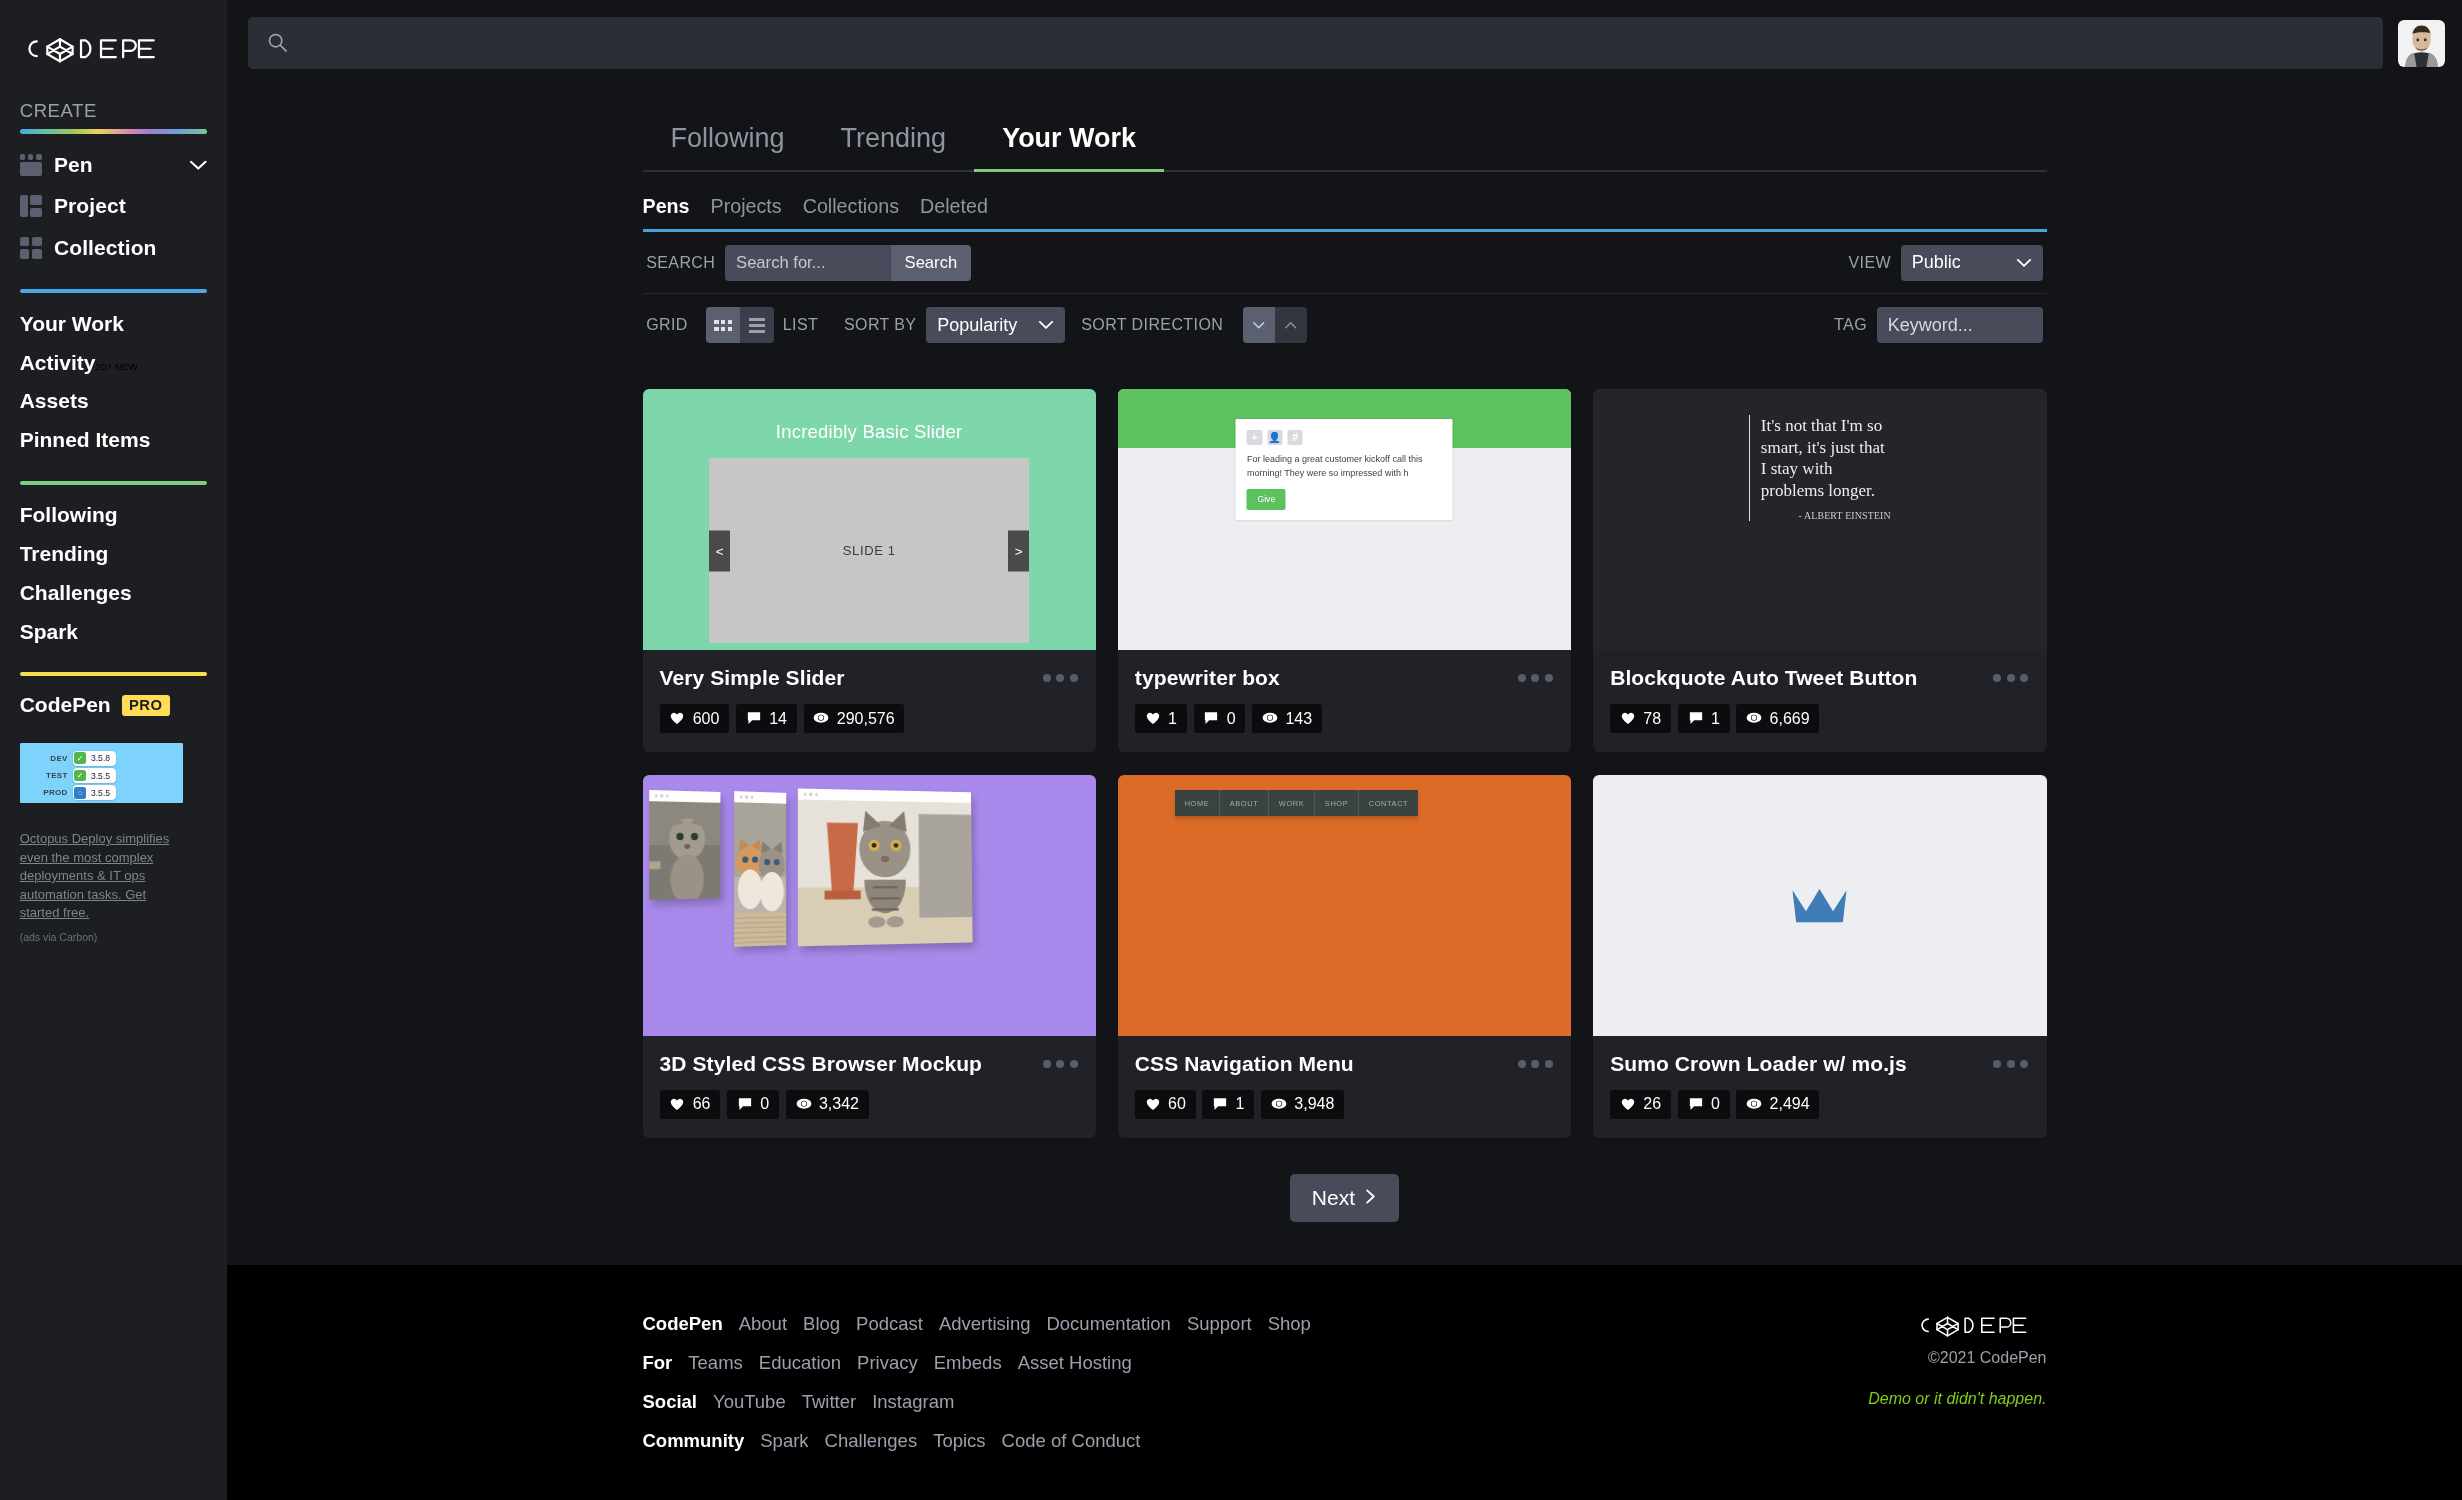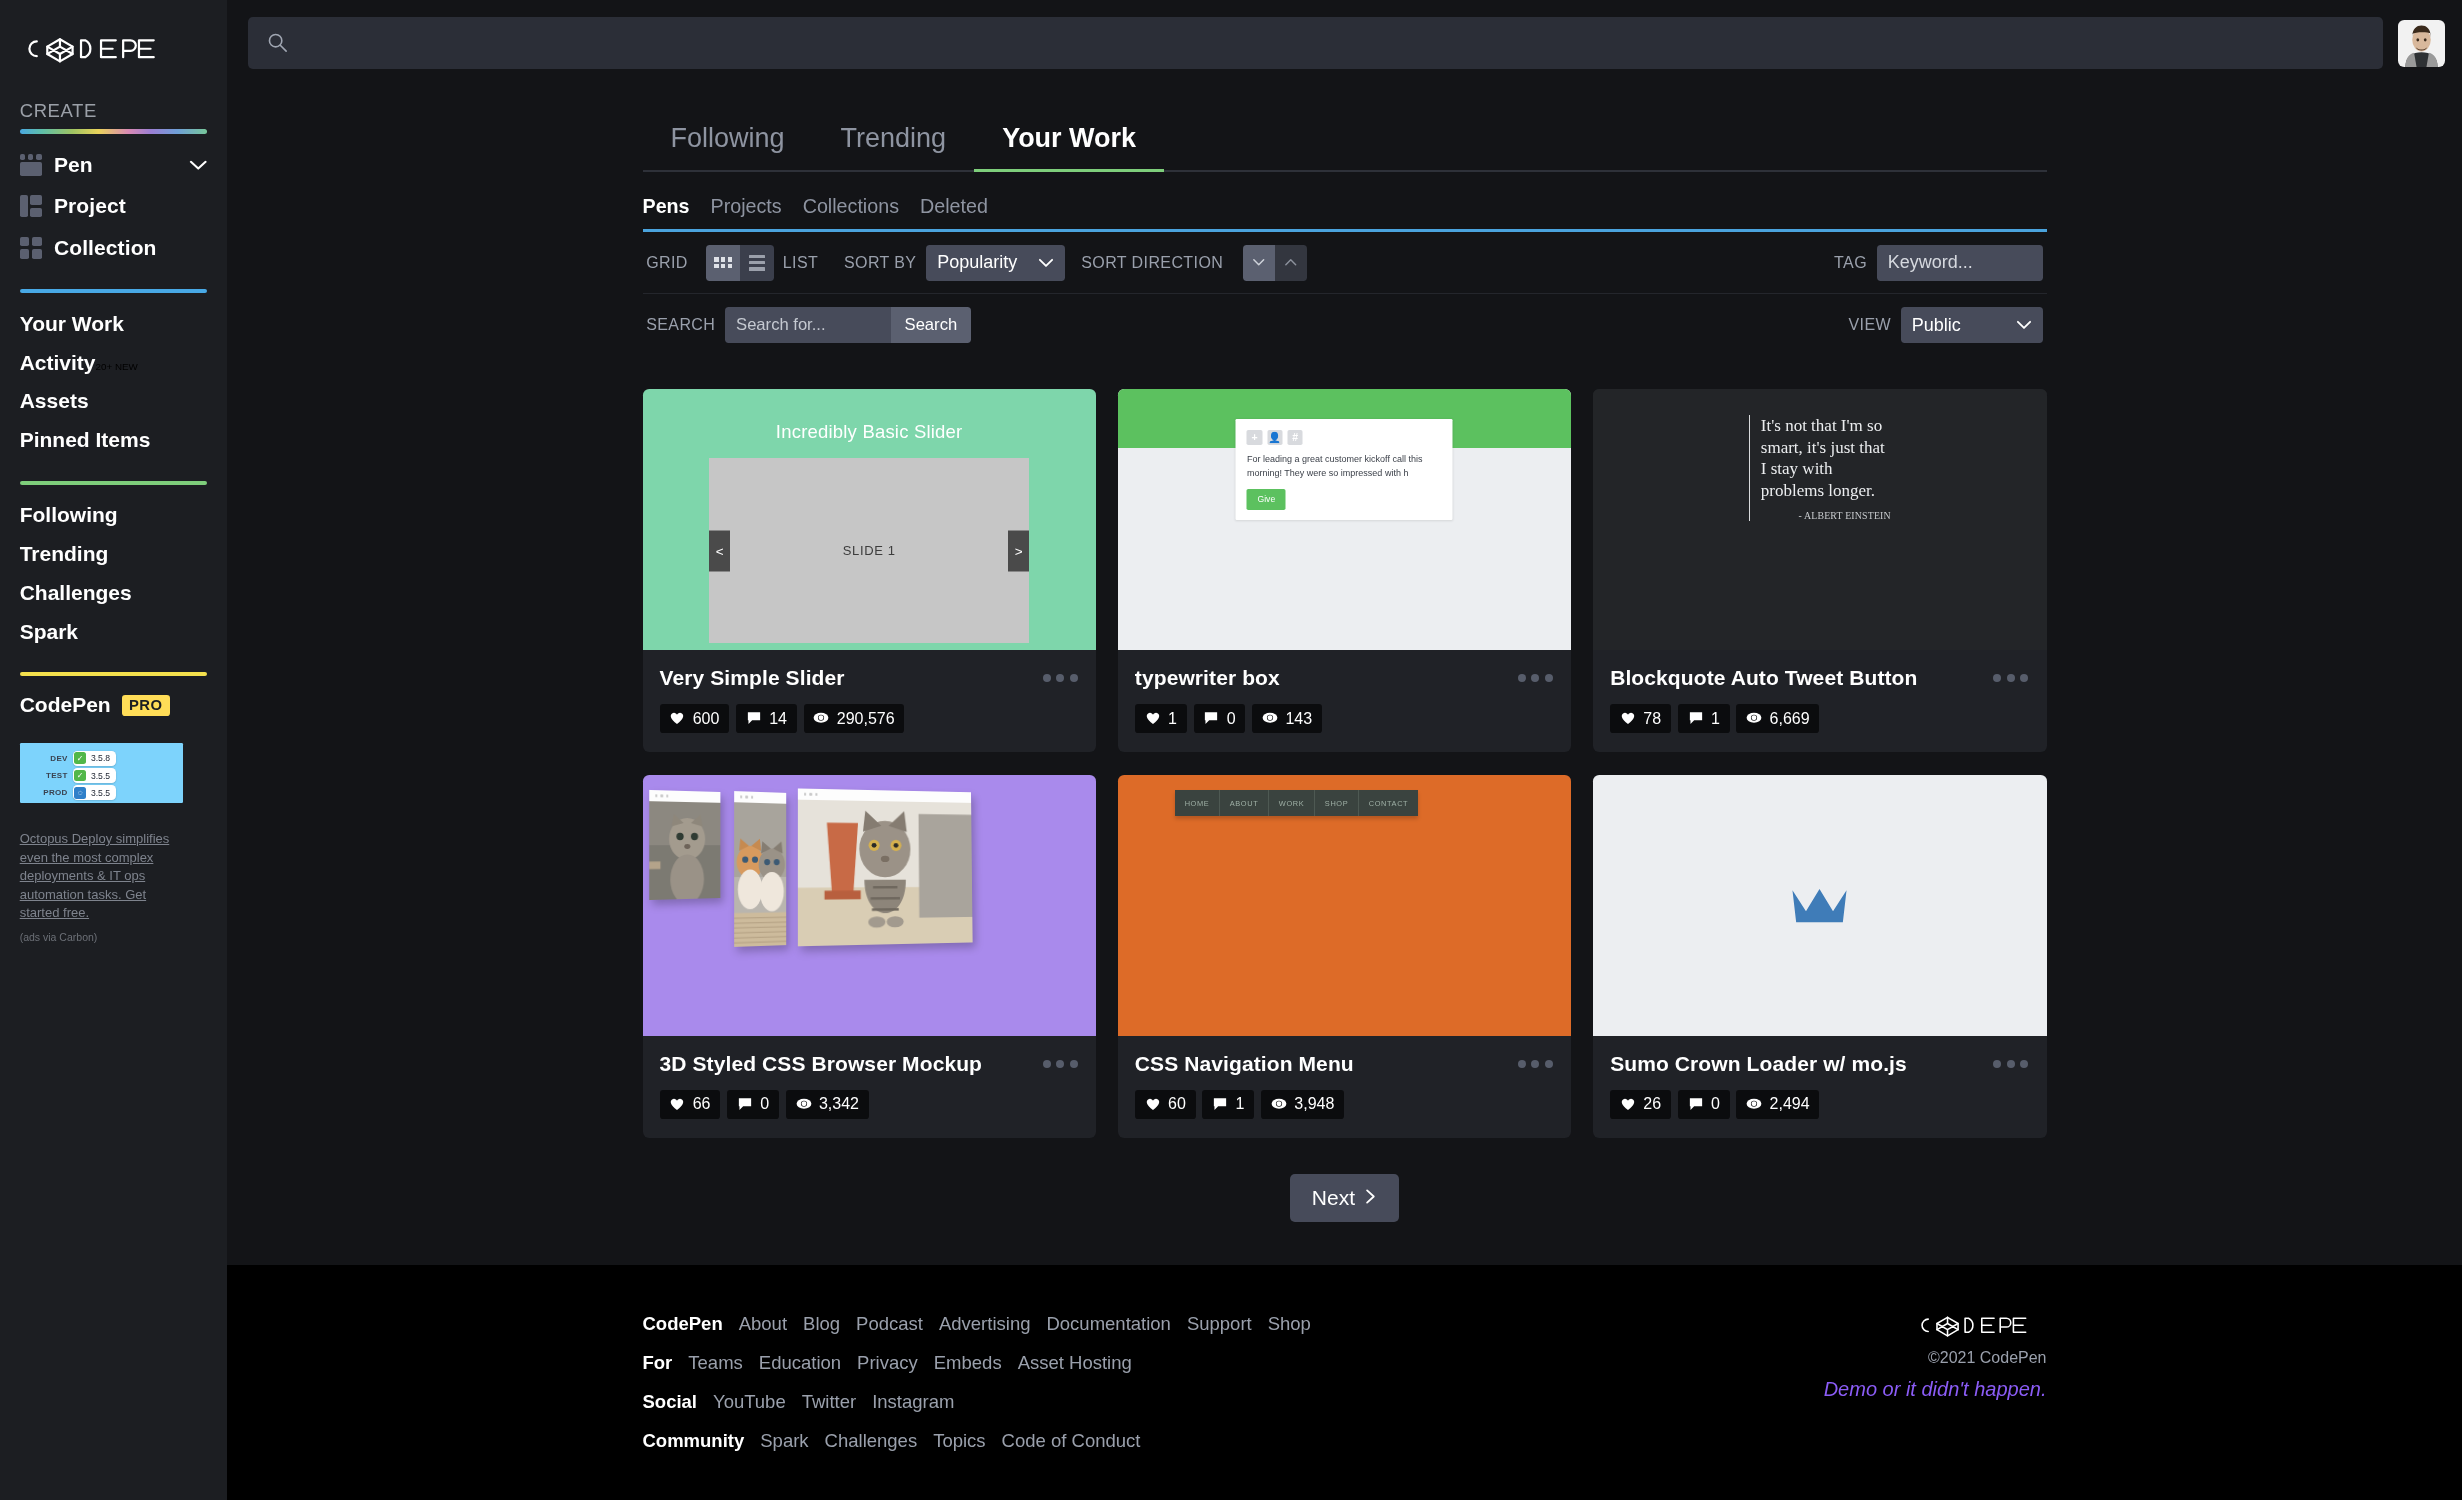--- a/index.html
+++ b/index.html
@@ -262,21 +262,21 @@
   .footer{background:#000000;padding:48px 0 55px 0;}
   .finner{width:1404px;margin:0 auto;display:flex;justify-content:space-between;align-items:flex-start;}
   .fcol{display:flex;flex-direction:column;gap:17px;}
   .frow2{display:flex;align-items:baseline;gap:16px;}
   .fhead{font-size:18.5px;font-weight:700;color:#ffffff;min-width:0;}
   .flink{font-size:18.5px;color:#9aa0ac;cursor:pointer;}
   .fright{display:flex;flex-direction:column;align-items:flex-end;gap:11px;}
   .flogo{width:148px;height:24.6px;}
   .flogo svg{width:100%;height:100%;display:block;}
   .fcopy{font-size:16px;color:#9aa0ac;}
-  .ftag{font-size:20px;color:#8b5cf6;font-style:italic;}
+  .ftag{font-size:16px;color:#84cc16;font-style:italic;margin-top:12px;}
 </style>
 </head>
 <body>
 
 <div class="app">
 
   <aside class="sidebar">
 
     <div class="logo">
       <svg viewBox="0 0 260 56" xmlns="http://www.w3.org/2000/svg" aria-hidden="true">
@@ -442,20 +442,38 @@
         <nav class="subtabs">
           <div class="subtab active">Pens</div>
           <div class="subtab">Projects</div>
           <div class="subtab">Collections</div>
           <div class="subtab">Deleted</div>
         </nav>
 
         <div class="filterbar">
 
           <div class="frow">
+            <span class="flabel">SEARCH</span>
+            <div class="inputgroup">
+              <input type="text" placeholder="Search for..." style="">
+              <button class="btn">Search</button>
+            </div>
+            <span class="spacer"></span>
+            <span class="flabel">VIEW</span>
+            <div class="select" style="width:142px">
+              <span class="val">Public</span>
+              <span class="cv">
+                <svg viewBox="0 0 26 16">
+                    <path d="M3 3 L13 13 L23 3" fill="none" stroke="#fff" stroke-width="3" stroke-linecap="round" stroke-linejoin="round"></path>
+                  </svg>
+              </span>
+            </div>
+          </div>
+
+          <div class="frow">
             <span class="flabel">GRID</span>
             <div class="toggle">
               <span class="tg on">
                 <span class="grid-dots">
                     <i></i>
                     <i></i>
                     <i></i>
                     <i></i>
                     <i></i>
                     <i></i>
@@ -489,38 +507,20 @@
               <span class="dirbtn off">
                 <svg viewBox="0 0 22 14">
                     <path d="M3 11 L11 3 L19 11" fill="none" stroke="#8c919c" stroke-width="2.4" stroke-linecap="round" stroke-linejoin="round"></path>
                   </svg>
               </span>
             </div>
             <span class="spacer"></span>
             <span class="flabel">TAG</span>
             <div class="tagbox">
               <input type="text" placeholder="Keyword..." style="">
-            </div>
-          </div>
-
-          <div class="frow">
-            <span class="flabel">SEARCH</span>
-            <div class="inputgroup">
-              <input type="text" placeholder="Search for..." style="">
-              <button class="btn">Search</button>
-            </div>
-            <span class="spacer"></span>
-            <span class="flabel">VIEW</span>
-            <div class="select" style="width:142px">
-              <span class="val">Public</span>
-              <span class="cv">
-                <svg viewBox="0 0 26 16">
-                    <path d="M3 3 L13 13 L23 3" fill="none" stroke="#fff" stroke-width="3" stroke-linecap="round" stroke-linejoin="round"></path>
-                  </svg>
-              </span>
             </div>
           </div>
         </div>
 
         <section class="cardgrid">
 
           <article class="card">
             <div class="thumb t-slider">
               <div class="ttl">Incredibly Basic Slider</div>
               <div class="stage">

